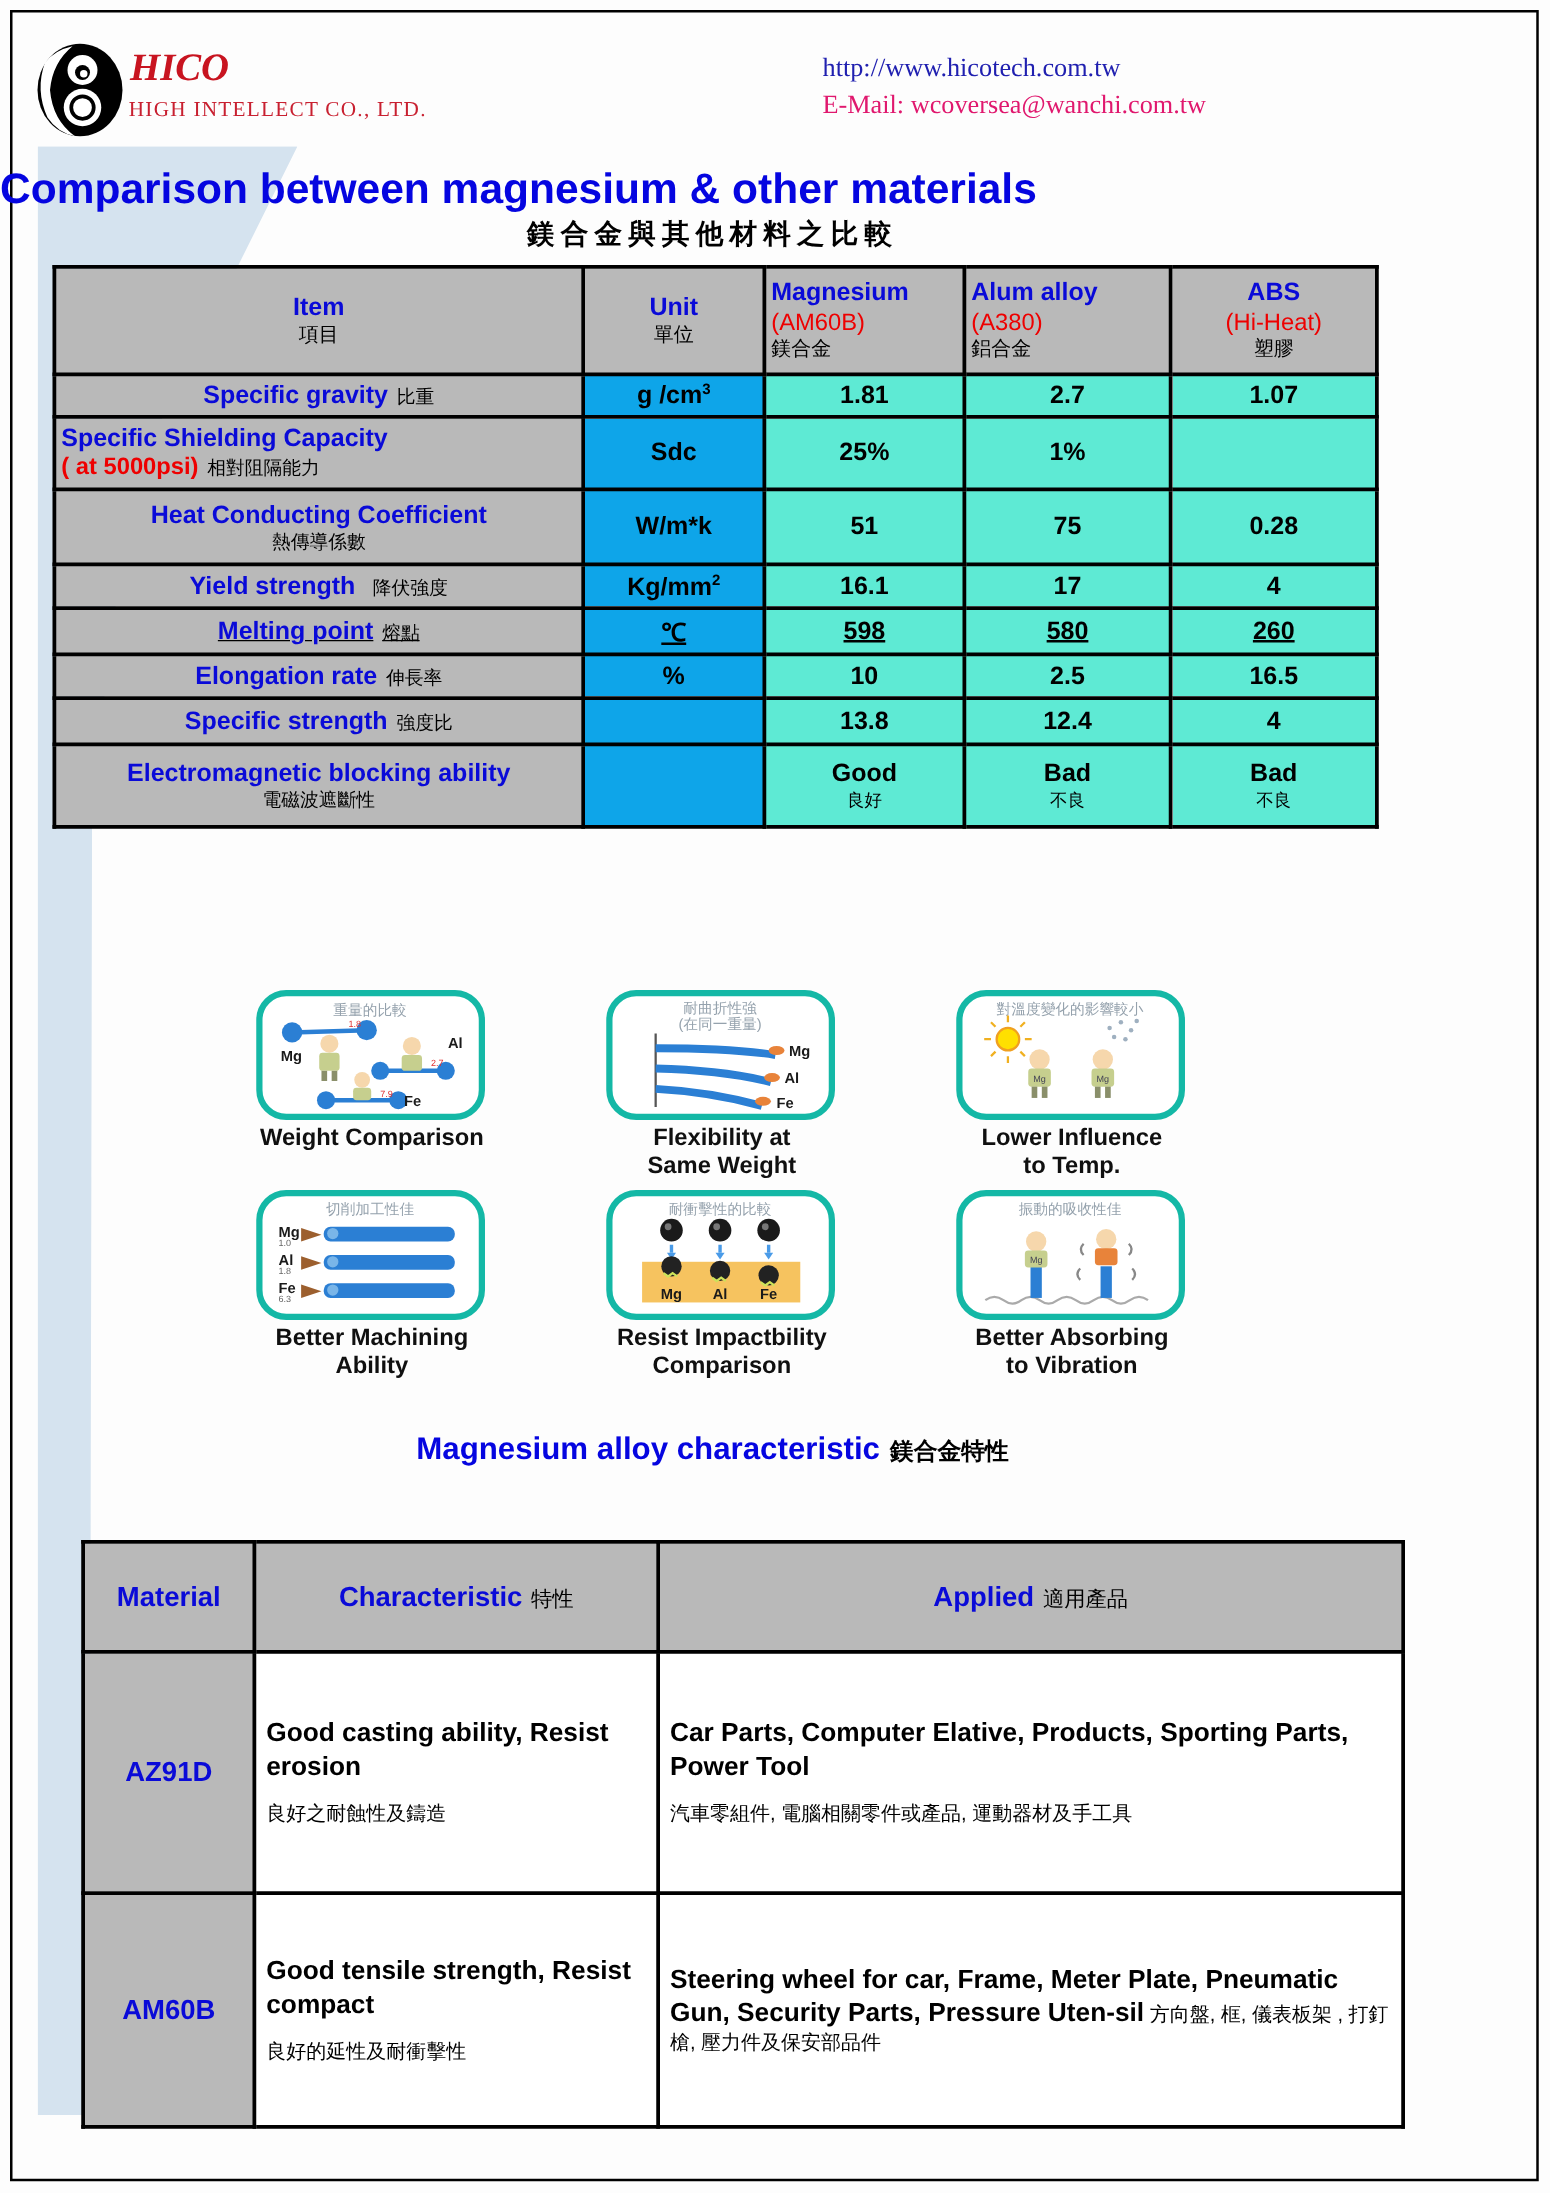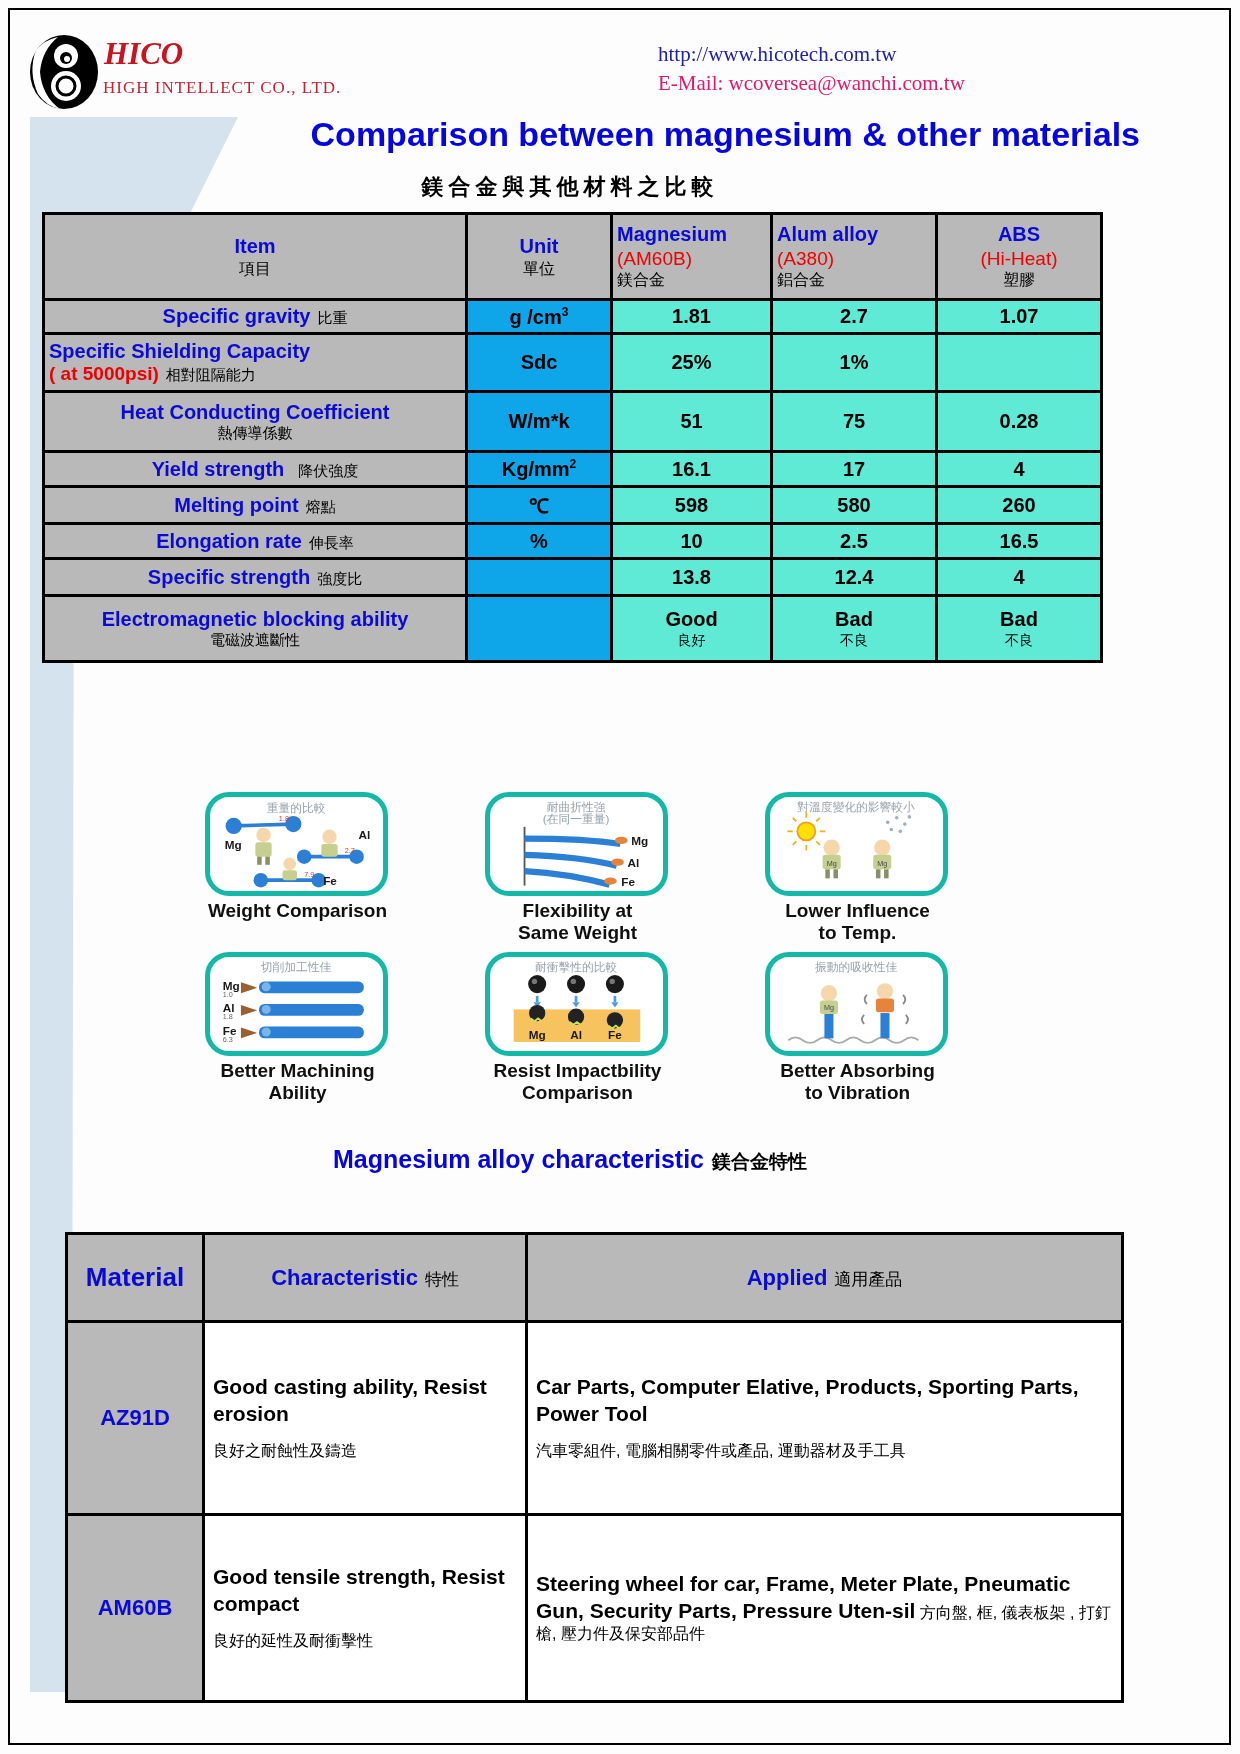--- a/index.html
+++ b/index.html
@@ -14,21 +14,21 @@
   .logo{position:absolute;left:26px;top:32px;}
   .hico{position:absolute;left:104px;top:36px;font-family:"Liberation Serif",serif;
     font-style:italic;font-weight:bold;font-size:31px;color:#c81420;}
   .hico-sub{position:absolute;left:103px;top:78px;font-family:"Liberation Serif",serif;
     font-size:17px;color:#c82030;letter-spacing:1px;}
   .site{position:absolute;left:658px;top:42px;font-family:"Liberation Serif",serif;
     font-size:21px;color:#2020b0;}
   .mail{position:absolute;left:658px;top:71px;font-family:"Liberation Serif",serif;
     font-size:21px;color:#e0186e;}
   
-  .title-en{position:absolute;left:0;top:115px;width:1140px;text-align:right;
+  .title-en{position:absolute;left:0;top:132px;width:1140px;text-align:left;
     font-size:34px;font-weight:bold;color:#0505e0;}
   .title-zh{position:absolute;left:0;top:172px;width:1140px;text-align:center;
     font-family:"Liberation Serif",serif;font-size:22px;font-weight:bold;letter-spacing:5px;}
   
   table{border-collapse:collapse;table-layout:fixed;}
   .t-cmp{position:absolute;left:42px;top:212px;width:1058px;}
   .t-cmp td{border:3px solid #000;padding:1px 4px;overflow:hidden;}
   .gray{background:#b9b9b9;}
   .en-b{color:#0a0ad8;font-weight:bold;font-size:20px;}
   .zh-s{color:#000;font-size:15px;margin-left:7px;}
@@ -148,21 +148,21 @@
     <td class="val"><span>75</span></td>
     <td class="val"><span>0.28</span></td>
   </tr>
   <tr style="height:35px;">
     <td class="gray ctr"><span class="en-b">Yield strength</span><span class="zh-s" style="margin-left:14px;">降伏強度</span></td>
     <td class="unit"><span>Kg/mm</span><sup>2</sup></td>
     <td class="val"><span>16.1</span></td>
     <td class="val"><span>17</span></td>
     <td class="val"><span>4</span></td>
   </tr>
-  <tr style="height:37px;">
+  <tr style="height:37px;text-decoration:underline;">
     <td class="gray ctr"><span class="en-b">Melting point</span><span class="zh-s">熔點</span></td>
     <td class="unit" style="font-family:'Liberation Serif',serif;"><span>℃</span></td>
     <td class="val"><span>598</span></td>
     <td class="val"><span>580</span></td>
     <td class="val"><span>260</span></td>
   </tr>
   <tr style="height:35px;">
     <td class="gray ctr"><span class="en-b">Elongation rate</span><span class="zh-s">伸長率</span></td>
     <td class="unit"><span>%</span></td>
     <td class="val"><span>10</span></td>
@@ -389,21 +389,21 @@
 </div>
 
 <table class="t-chr">
   <colgroup>
       <col style="width:137px">
       <col style="width:323px">
       <col style="width:596px">
     </colgroup>
   <tbody>
       <tr style="height:88px;">
-    <td class="gray ctr"><span class="hdr-en" style="font-size:26px;">Material</span></td>
+    <td class="gray ctr"><span class="hdr-en" style="font-size:22px;">Material</span></td>
     <td class="gray ctr"><span class="hdr-en" style="font-size:22px;">Characteristic</span><span class="zh-s" style="font-size:17px;">特性</span></td>
     <td class="gray ctr"><span class="hdr-en" style="font-size:22px;">Applied</span><span class="zh-s" style="font-size:17px;">適用產品</span></td>
   </tr>
   <tr style="height:193px;">
     <td class="gray mat"><span>AZ91D</span></td>
     <td class="white">
       <div class="chr-en">Good casting ability, Resist erosion</div>
       <div class="chr-zh">良好之耐蝕性及鑄造</div>
     </td>
     <td class="white">

